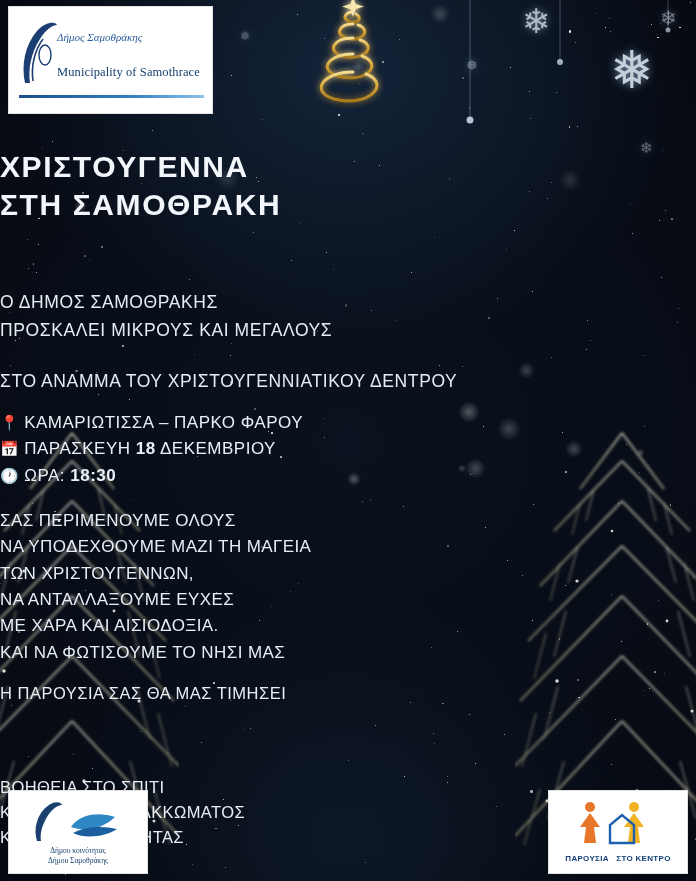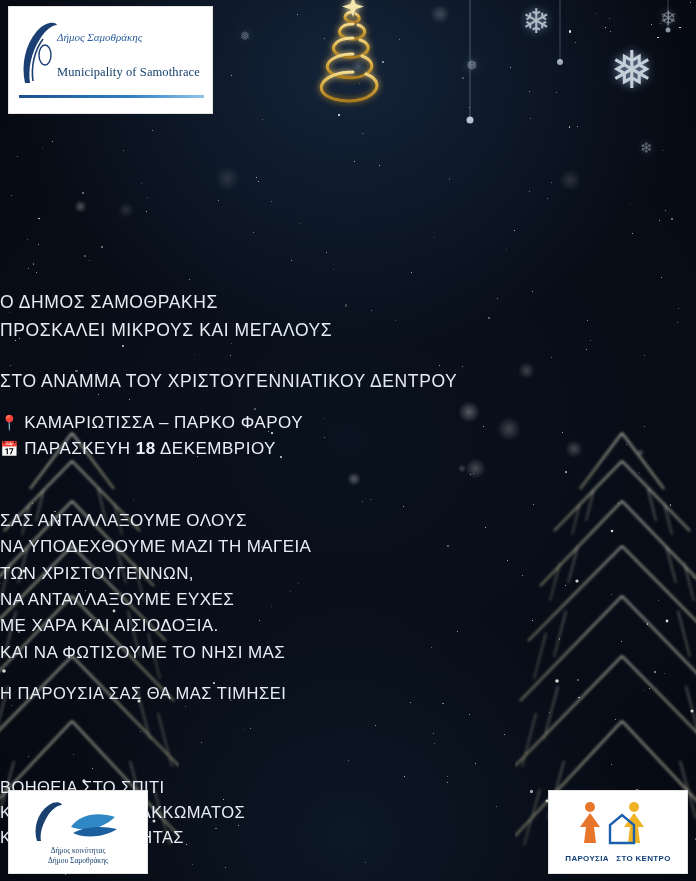--- a/index.html
+++ b/index.html
@@ -517,38 +517,45 @@
         <circle cx="152" cy="250" r="1.4"></circle>
       <circle cx="42" cy="310" r="1.8"></circle>
         <circle cx="177" cy="340" r="1.5"></circle>
       <circle cx="97" cy="160" r="1.3"></circle>
         <circle cx="122" cy="420" r="1.7"></circle>
       <circle cx="32" cy="430" r="1.4"></circle>
         <circle cx="192" cy="460" r="1.5"></circle>
     </g>
   </svg>
 
+  <div class="title">
+    <div>ΧΡΙΣΤΟΥΓΕΝΝΑ</div>
+    <div>ΣΤΗ ΣΑΜΟΘΡΑΚΗ</div>
+  </div>
 
   <div class="invite">
     <span>Ο ΔΗΜΟΣ ΣΑΜΟΘΡΑΚΗΣ</span><br>
     <span>ΠΡΟΣΚΑΛΕΙ ΜΙΚΡΟΥΣ ΚΑΙ ΜΕΓΑΛΟΥΣ</span>
     <span class="l3">ΣΤΟ ΑΝΑΜΜΑ ΤΟΥ ΧΡΙΣΤΟΥΓΕΝΝΙΑΤΙΚΟΥ ΔΕΝΤΡΟΥ</span>
   </div>
 
   <div class="details">
     <span class="row">
       <span class="emoji">📍</span><span>ΚΑΜΑΡΙΩΤΙΣΣΑ – ΠΑΡΚΟ ΦΑΡΟΥ</span>
     </span>
     <span class="row">
       <span class="emoji">📅</span><span>ΠΑΡΑΣΚΕΥΗ </span><b>18</b><span> ΔΕΚΕΜΒΡΙΟΥ</span>
     </span>
+    <span class="row">
+      <span class="emoji">🕐</span><span>ΩΡΑ: </span><b>18:30</b>
+    </span>
   </div>
 
   <div class="body-text">
-    <div>ΣΑΣ ΑΝΤΑΛΛΑΞΟΥΜΕ ΟΛΟΥΣ</div>
+    <div>ΣΑΣ ΠΕΡΙΜΕΝΟΥΜΕ ΟΛΟΥΣ</div>
     <div>ΝΑ ΥΠΟΔΕΧΘΟΥΜΕ ΜΑΖΙ ΤΗ ΜΑΓΕΙΑ</div>
     <div>ΤΩΝ ΧΡΙΣΤΟΥΓΕΝΝΩΝ,</div>
     <div>ΝΑ ΑΝΤΑΛΛΑΞΟΥΜΕ ΕΥΧΕΣ</div>
     <div>ΜΕ ΧΑΡΑ ΚΑΙ ΑΙΣΙΟΔΟΞΙΑ.</div>
     <div>ΚΑΙ ΝΑ ΦΩΤΙΣΟΥΜΕ ΤΟ ΝΗΣΙ ΜΑΣ</div>
   </div>
 
   <div class="honor">Η ΠΑΡΟΥΣΙΑ ΣΑΣ ΘΑ ΜΑΣ ΤΙΜΗΣΕΙ</div>
 
 
@@ -569,21 +576,21 @@
     <div class="logo-rule"></div>
   </div>
 
   <div class="logo-card logo-bl">
     <svg width="120" height="50" viewBox="0 0 120 50" style="position:absolute;left:10px;top:6px;">
       <path d="M18 44 C 14 32, 18 16, 30 8 C 36 4, 42 5, 43 8 C 38 8, 32 13, 28 20 C 22 30, 21 38, 22 44 Z" fill="#19406e"></path>
       <path d="M52 30 C 60 18, 78 14, 96 20 C 86 30, 68 36, 52 30 Z" fill="#2f87c4"></path>
       <path d="M54 36 C 64 30, 82 28, 98 32 C 86 40, 66 42, 54 36 Z" fill="#1b5f9e"></path>
     </svg>
     <div class="logo-bl-text">
-      <div>Δήμος κοινότητας</div>
+      <div>Δήμου κοινότητας</div>
       <div>Δήμου Σαμοθράκης</div>
     </div>
   </div>
 
   <div class="logo-card logo-br">
     <svg width="110" height="52" viewBox="0 0 110 52" style="position:absolute;left:15px;top:6px;">
       <circle cx="26" cy="10" r="5" fill="#e8762a"></circle>
       <path d="M26 16 L16 30 L22 30 L20 46 L32 46 L30 30 L36 30 Z" fill="#e8762a"></path>
       <circle cx="70" cy="10" r="5" fill="#f0b323"></circle>
       <path d="M70 16 L60 30 L66 30 L64 46 L76 46 L74 30 L80 30 Z" fill="#f0b323"></path>

